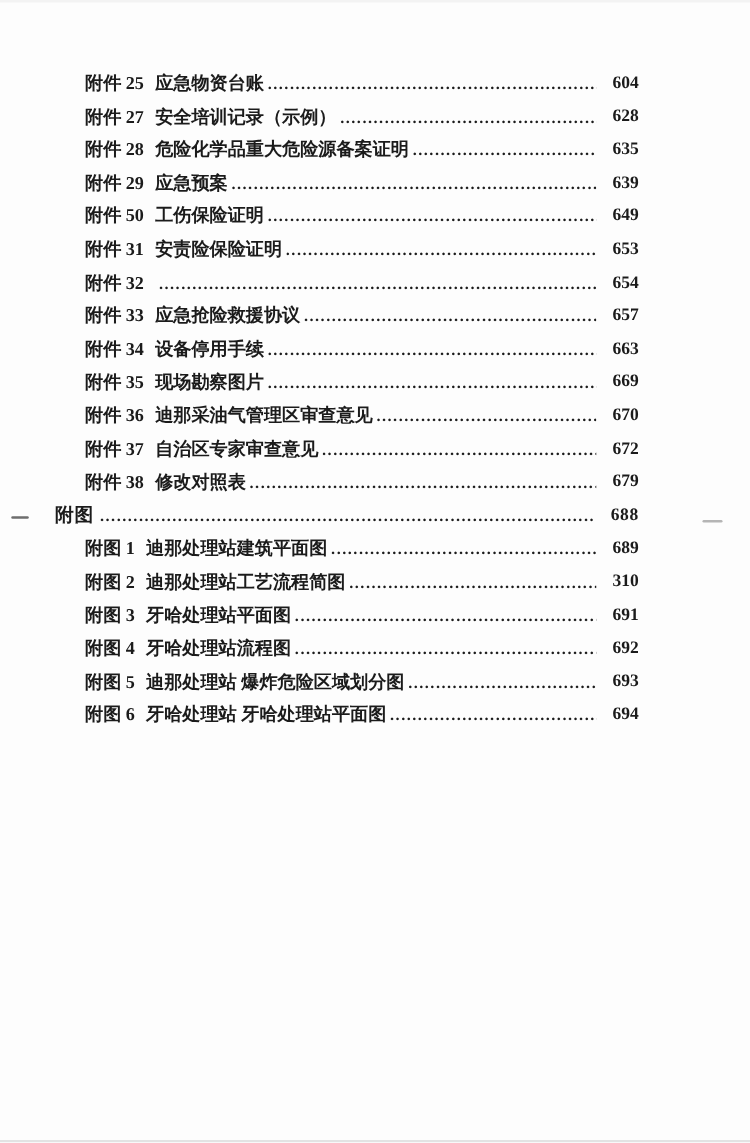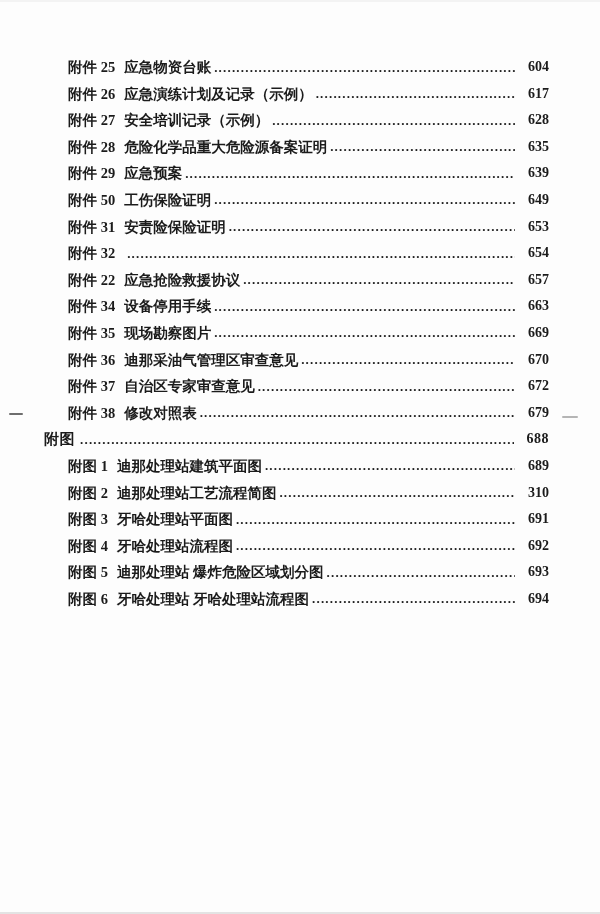--- a/index.html
+++ b/index.html
@@ -16,25 +16,25 @@
     border-top: 2px solid #f3f3f3;
     border-bottom: 2px solid #e3e3e3;
     box-sizing: border-box;
     overflow: hidden;
   }
   .toc {
     padding-top: 52px;
   }
   .toc-row {
     display: flex;
-    align-items: center;
+    align-items: flex-start;
     height: 26.6px;
     line-height: 26.6px;
     padding-left: 68px;
-    padding-right: 51px;
+    padding-right: 89px;
     font-size: 14.5px;
     font-weight: 700;
     color: #1b1b1b;
     white-space: nowrap;
   }
   .toc-row.heading {
     padding-left: 44px;
     font-size: 15px;
     letter-spacing: 0.5px;
   }
@@ -92,26 +92,20 @@
 
   <div class="toc">
 
       <div class="toc-row item">
         <span class="toc-label">附件 25</span>
         <span class="toc-title">应急物资台账</span>
         <span class="toc-dots"></span>
         <span class="toc-page">604</span>
       </div>
 
-      <div class="toc-row item">
-        <span class="toc-label">附件 26</span>
-        <span class="toc-title">应急演练计划及记录（示例）</span>
-        <span class="toc-dots"></span>
-        <span class="toc-page">617</span>
-      </div>
 
       <div class="toc-row item">
         <span class="toc-label">附件 27</span>
         <span class="toc-title">安全培训记录（示例）</span>
         <span class="toc-dots"></span>
         <span class="toc-page">628</span>
       </div>
 
       <div class="toc-row item">
         <span class="toc-label">附件 28</span>
@@ -141,21 +135,21 @@
         <span class="toc-page">653</span>
       </div>
 
       <div class="toc-row item">
         <span class="toc-label">附件 32</span>
         <span class="toc-dots"></span>
         <span class="toc-page">654</span>
       </div>
 
       <div class="toc-row item">
-        <span class="toc-label">附件 22</span>
+        <span class="toc-label">附件 33</span>
         <span class="toc-title">应急抢险救援协议</span>
         <span class="toc-dots"></span>
         <span class="toc-page">657</span>
       </div>
 
       <div class="toc-row item">
         <span class="toc-label">附件 34</span>
         <span class="toc-title">设备停用手续</span>
         <span class="toc-dots"></span>
         <span class="toc-page">663</span>
@@ -226,21 +220,21 @@
 
       <div class="toc-row item">
         <span class="toc-label">附图 5</span>
         <span class="toc-title">迪那处理站 爆炸危险区域划分图</span>
         <span class="toc-dots"></span>
         <span class="toc-page">693</span>
       </div>
 
       <div class="toc-row item">
         <span class="toc-label">附图 6</span>
-        <span class="toc-title">牙哈处理站 牙哈处理站流程图</span>
+        <span class="toc-title">牙哈处理站 牙哈处理站平面图</span>
         <span class="toc-dots"></span>
         <span class="toc-page">694</span>
       </div>
 
 
     </div>
 
   <div class="margin-mark mark-left"></div>
   <div class="margin-mark mark-right"></div>
 

